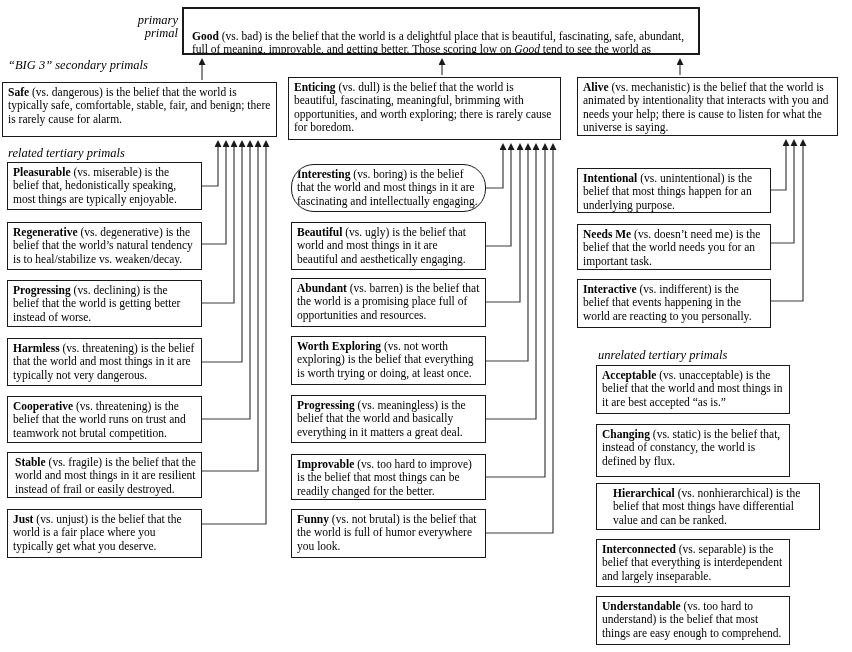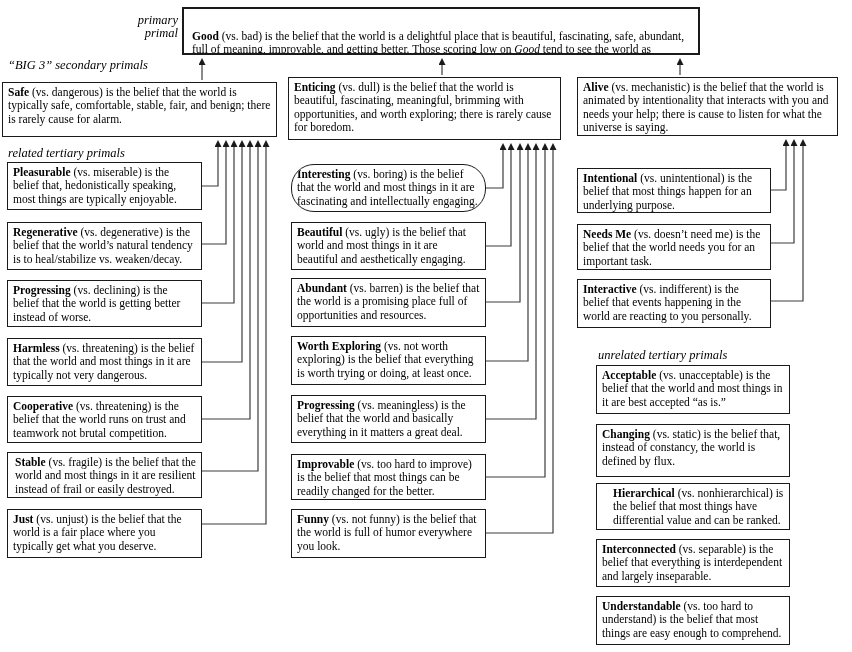--- a/index.html
+++ b/index.html
@@ -127,40 +127,40 @@
   <div class="box" style="left:291px;top:336px;width:195px;height:49px;">
     <span class="term">Worth Exploring</span><span> (vs. not worth exploring) is the belief that everything is worth trying or doing, at least once.</span>
   </div>
   <div class="box" style="left:291px;top:395px;width:195px;height:48px;">
     <span class="term">Progressing</span><span> (vs. meaningless) is the belief that the world and basically everything in it matters a great deal.</span>
   </div>
   <div class="box" style="left:291px;top:454px;width:195px;height:46px;">
     <span class="term">Improvable</span><span> (vs. too hard to improve) is the belief that most things can be readily changed for the better.</span>
   </div>
   <div class="box" style="left:291px;top:509px;width:195px;height:49px;">
-    <span class="term">Funny</span><span> (vs. not funny) is the belief that the world is full of humor everywhere you look.</span>
+    <span class="term">Funny</span><span> (vs. not brutal) is the belief that the world is full of humor everywhere you look.</span>
   </div>
 
   <div class="box" style="left:577px;top:168px;width:194px;height:45px;">
     <span class="term">Intentional</span><span> (vs. unintentional) is the belief that most things happen for an underlying purpose.</span>
   </div>
   <div class="box" style="left:577px;top:224px;width:194px;height:46px;">
     <span class="term">Needs Me</span><span> (vs. doesn’t need me) is the belief that the world needs you for an important task.</span>
   </div>
   <div class="box" style="left:577px;top:279px;width:194px;height:49px;">
     <span class="term">Interactive</span><span> (vs. indifferent) is the belief that events happening in the world are reacting to you personally.</span>
   </div>
 
   <div class="box" style="left:596px;top:365px;width:194px;height:49px;">
     <span class="term">Acceptable</span><span> (vs. unacceptable) is the belief that the world and most things in it are best accepted “as is.”</span>
   </div>
   <div class="box" style="left:596px;top:424px;width:194px;height:53px;">
     <span class="term">Changing</span><span> (vs. static) is the belief that, instead of constancy, the world is defined by flux.</span>
   </div>
-  <div class="box" style="left:596px;top:483px;width:194px;height:47px;padding-left:16px;">
+  <div class="box" style="left:596px;top:483px;width:224px;height:47px;padding-left:16px;">
     <span class="term">Hierarchical</span><span> (vs. nonhierarchical) is the belief that most things have differential value and can be ranked.</span>
   </div>
   <div class="box" style="left:596px;top:539px;width:194px;height:48px;">
     <span class="term">Interconnected</span><span> (vs. separable) is the belief that everything is interdependent and largely inseparable.</span>
   </div>
   <div class="box" style="left:596px;top:596px;width:194px;height:49px;">
     <span class="term">Understandable</span><span> (vs. too hard to understand) is the belief that most things are easy enough to comprehend.</span>
   </div>
 
 </div>

